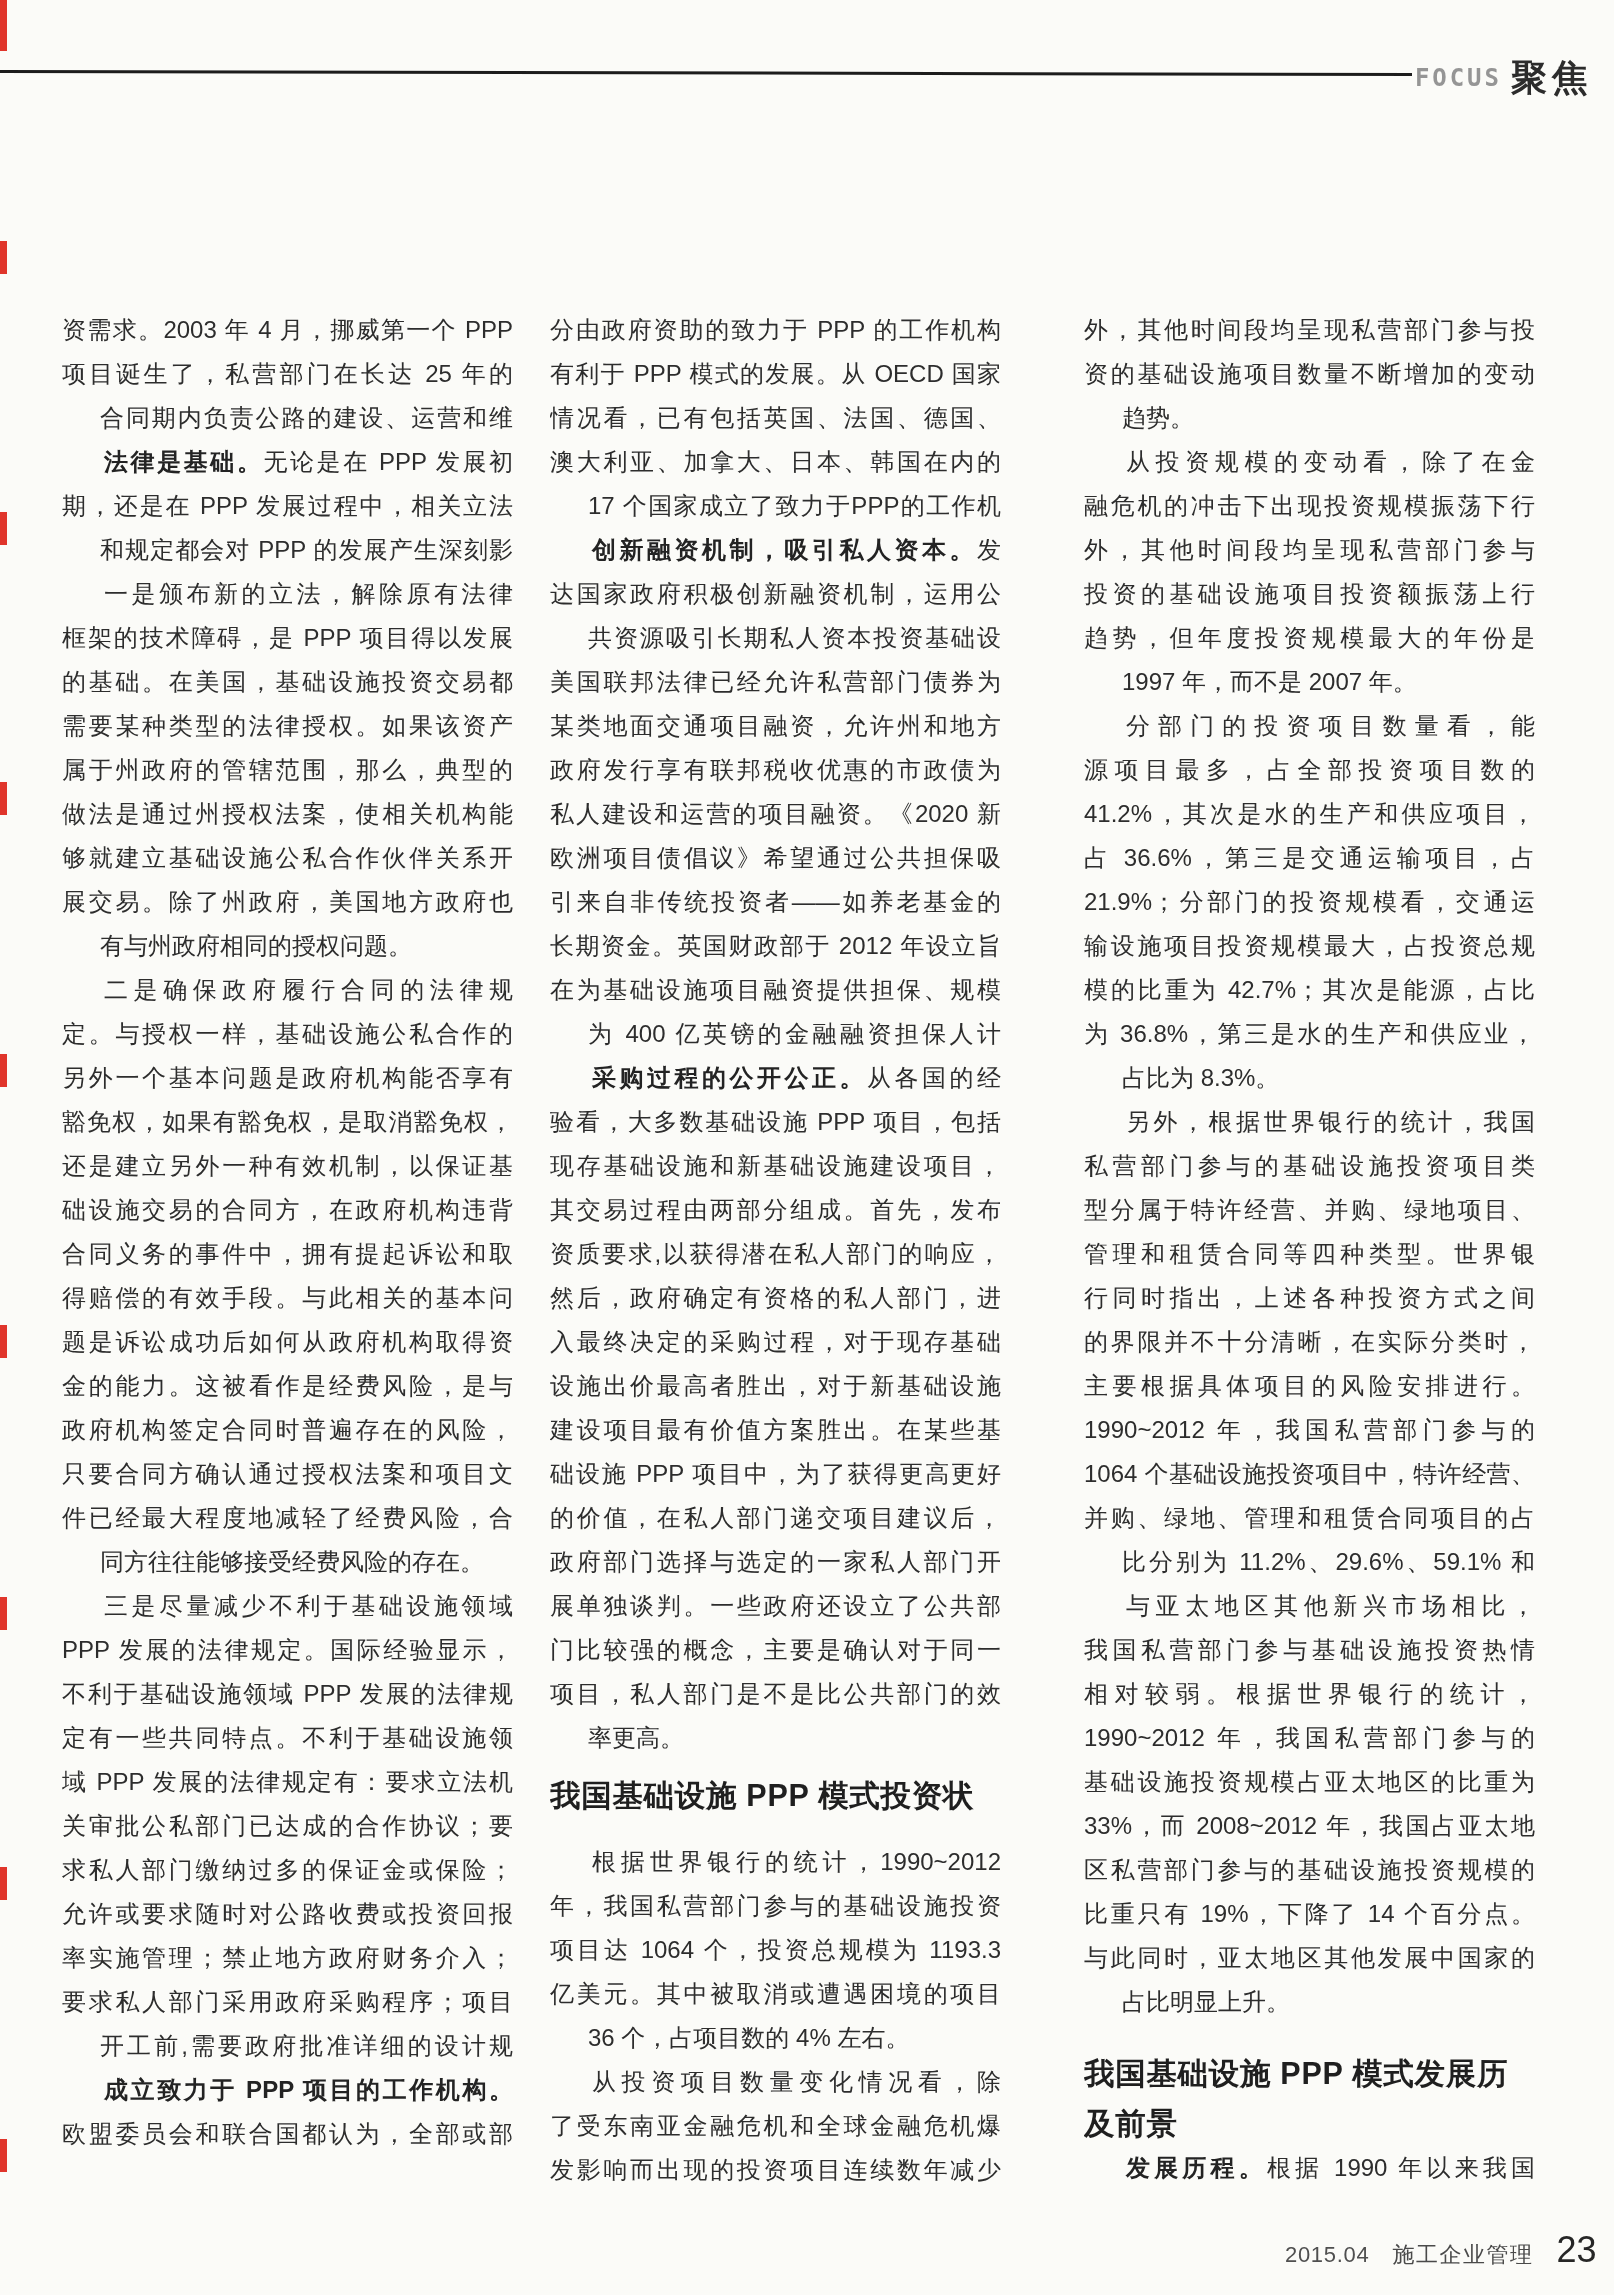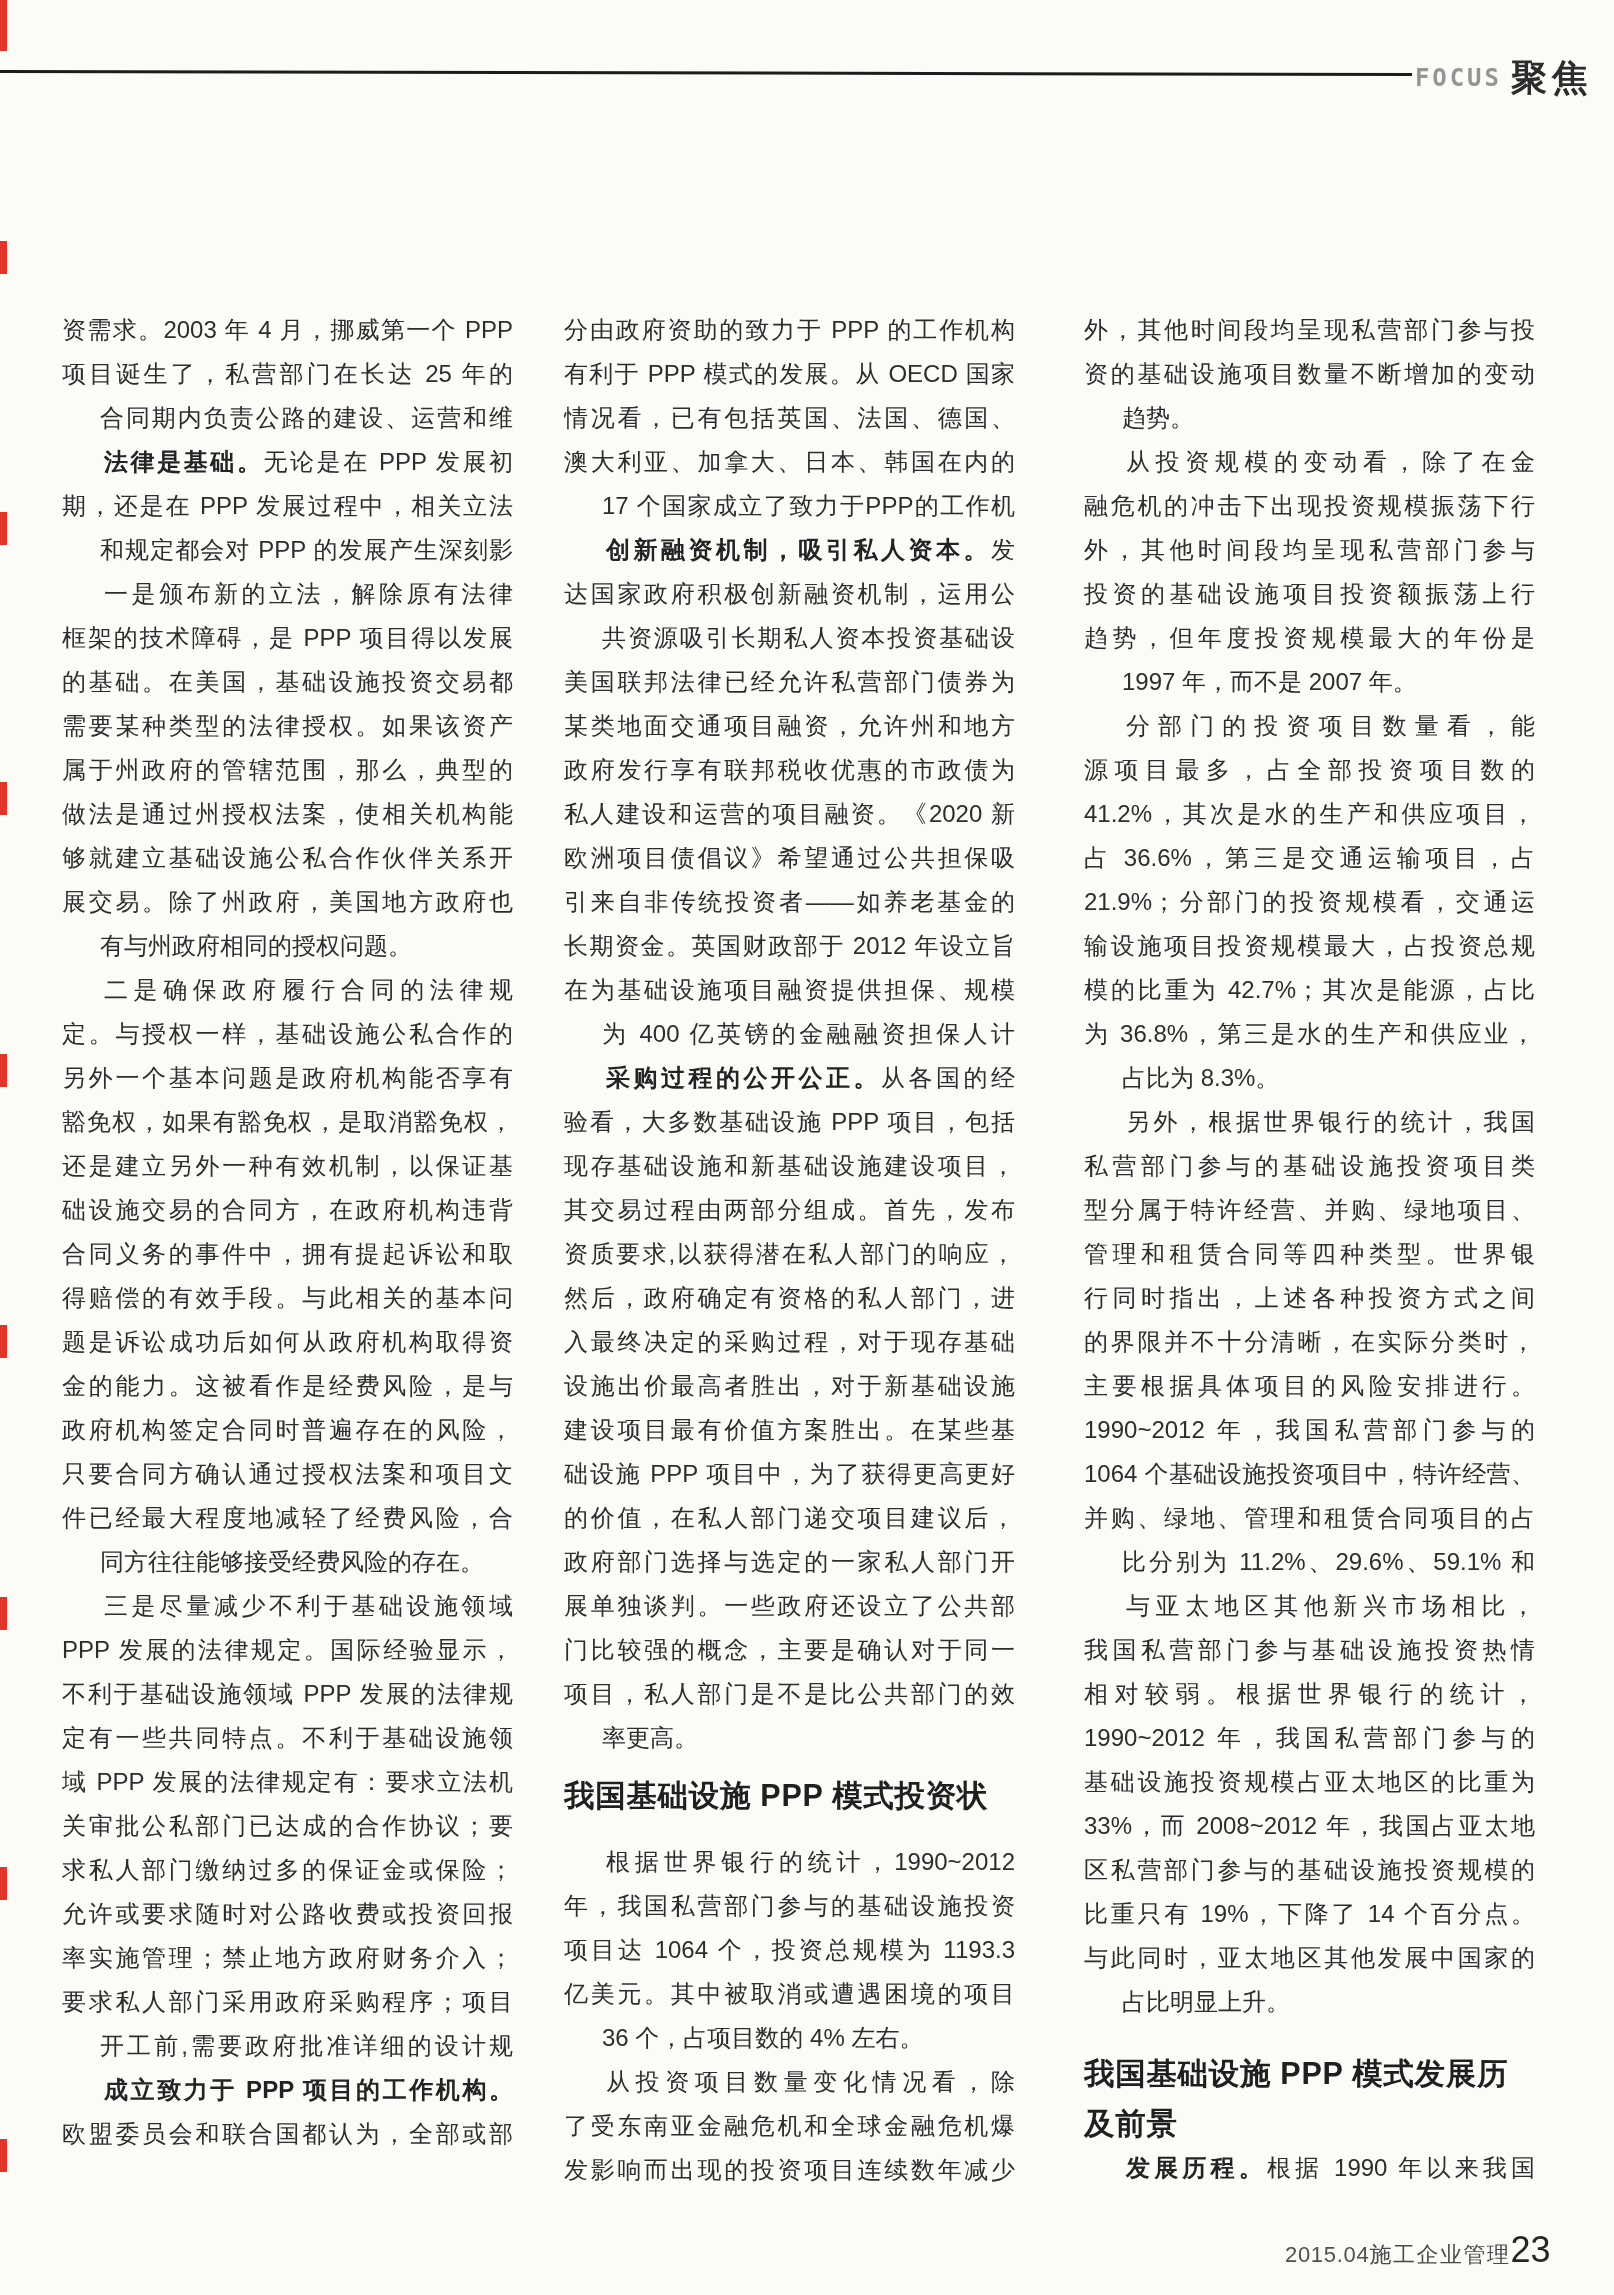--- a/index.html
+++ b/index.html
@@ -21,41 +21,41 @@
   }
   .focus-zh{
     position:absolute;left:1511px;top:54px;
     font-size:36px;font-weight:700;letter-spacing:5.1px;color:#2c2c2c;font-family:Liberation Mono, monospace;
   }
   
   .edge-mark{position:absolute;left:0;width:7.3px;}
   
   .col{position:absolute;top:308px;width:451px;}
   .col-1{left:62px;}
-  .col-2{left:564px;}
+  .col-2{left:550px;}
   .col-3{left:1084px;}
   .line{
     font-size:24px;line-height:44px;height:44px;overflow:hidden;
     text-align:justify;text-align-last:justify;
     color:#2d2d2d;
   }
   .line.end{text-align-last:left;margin-left:38px;}
   .line.indent{text-indent:42px;}
   .b{font-weight:700;color:#232323;}
   .heading-line{
     font-size:30.5px;font-weight:700;line-height:46px;height:46px;overflow:hidden;
     text-align:left;color:#1f1f1f;letter-spacing:0.7px;
   }
   .h-a{margin:11.6px 0 22px 0;}
   .h-b1{margin-top:26px;}
   .h-b2{margin-top:4px;}
   
   .footer{
     position:absolute;left:1285px;top:2229px;width:261px;
-    display:flex;align-items:baseline;gap:0;white-space:nowrap;
+    display:flex;align-items:baseline;gap:23px;white-space:nowrap;
   }
   .footer .issue{font-size:22px;color:#4f4f4f;letter-spacing:0.7px;}
   .footer .magazine{font-size:22px;color:#4a4a4a;letter-spacing:1.5px;}
   .footer .pagenum{font-size:36px;color:#262626;font-weight:500;text-align:center;}
 </style>
 </head>
 <body>
 
 <div class="page">
 

